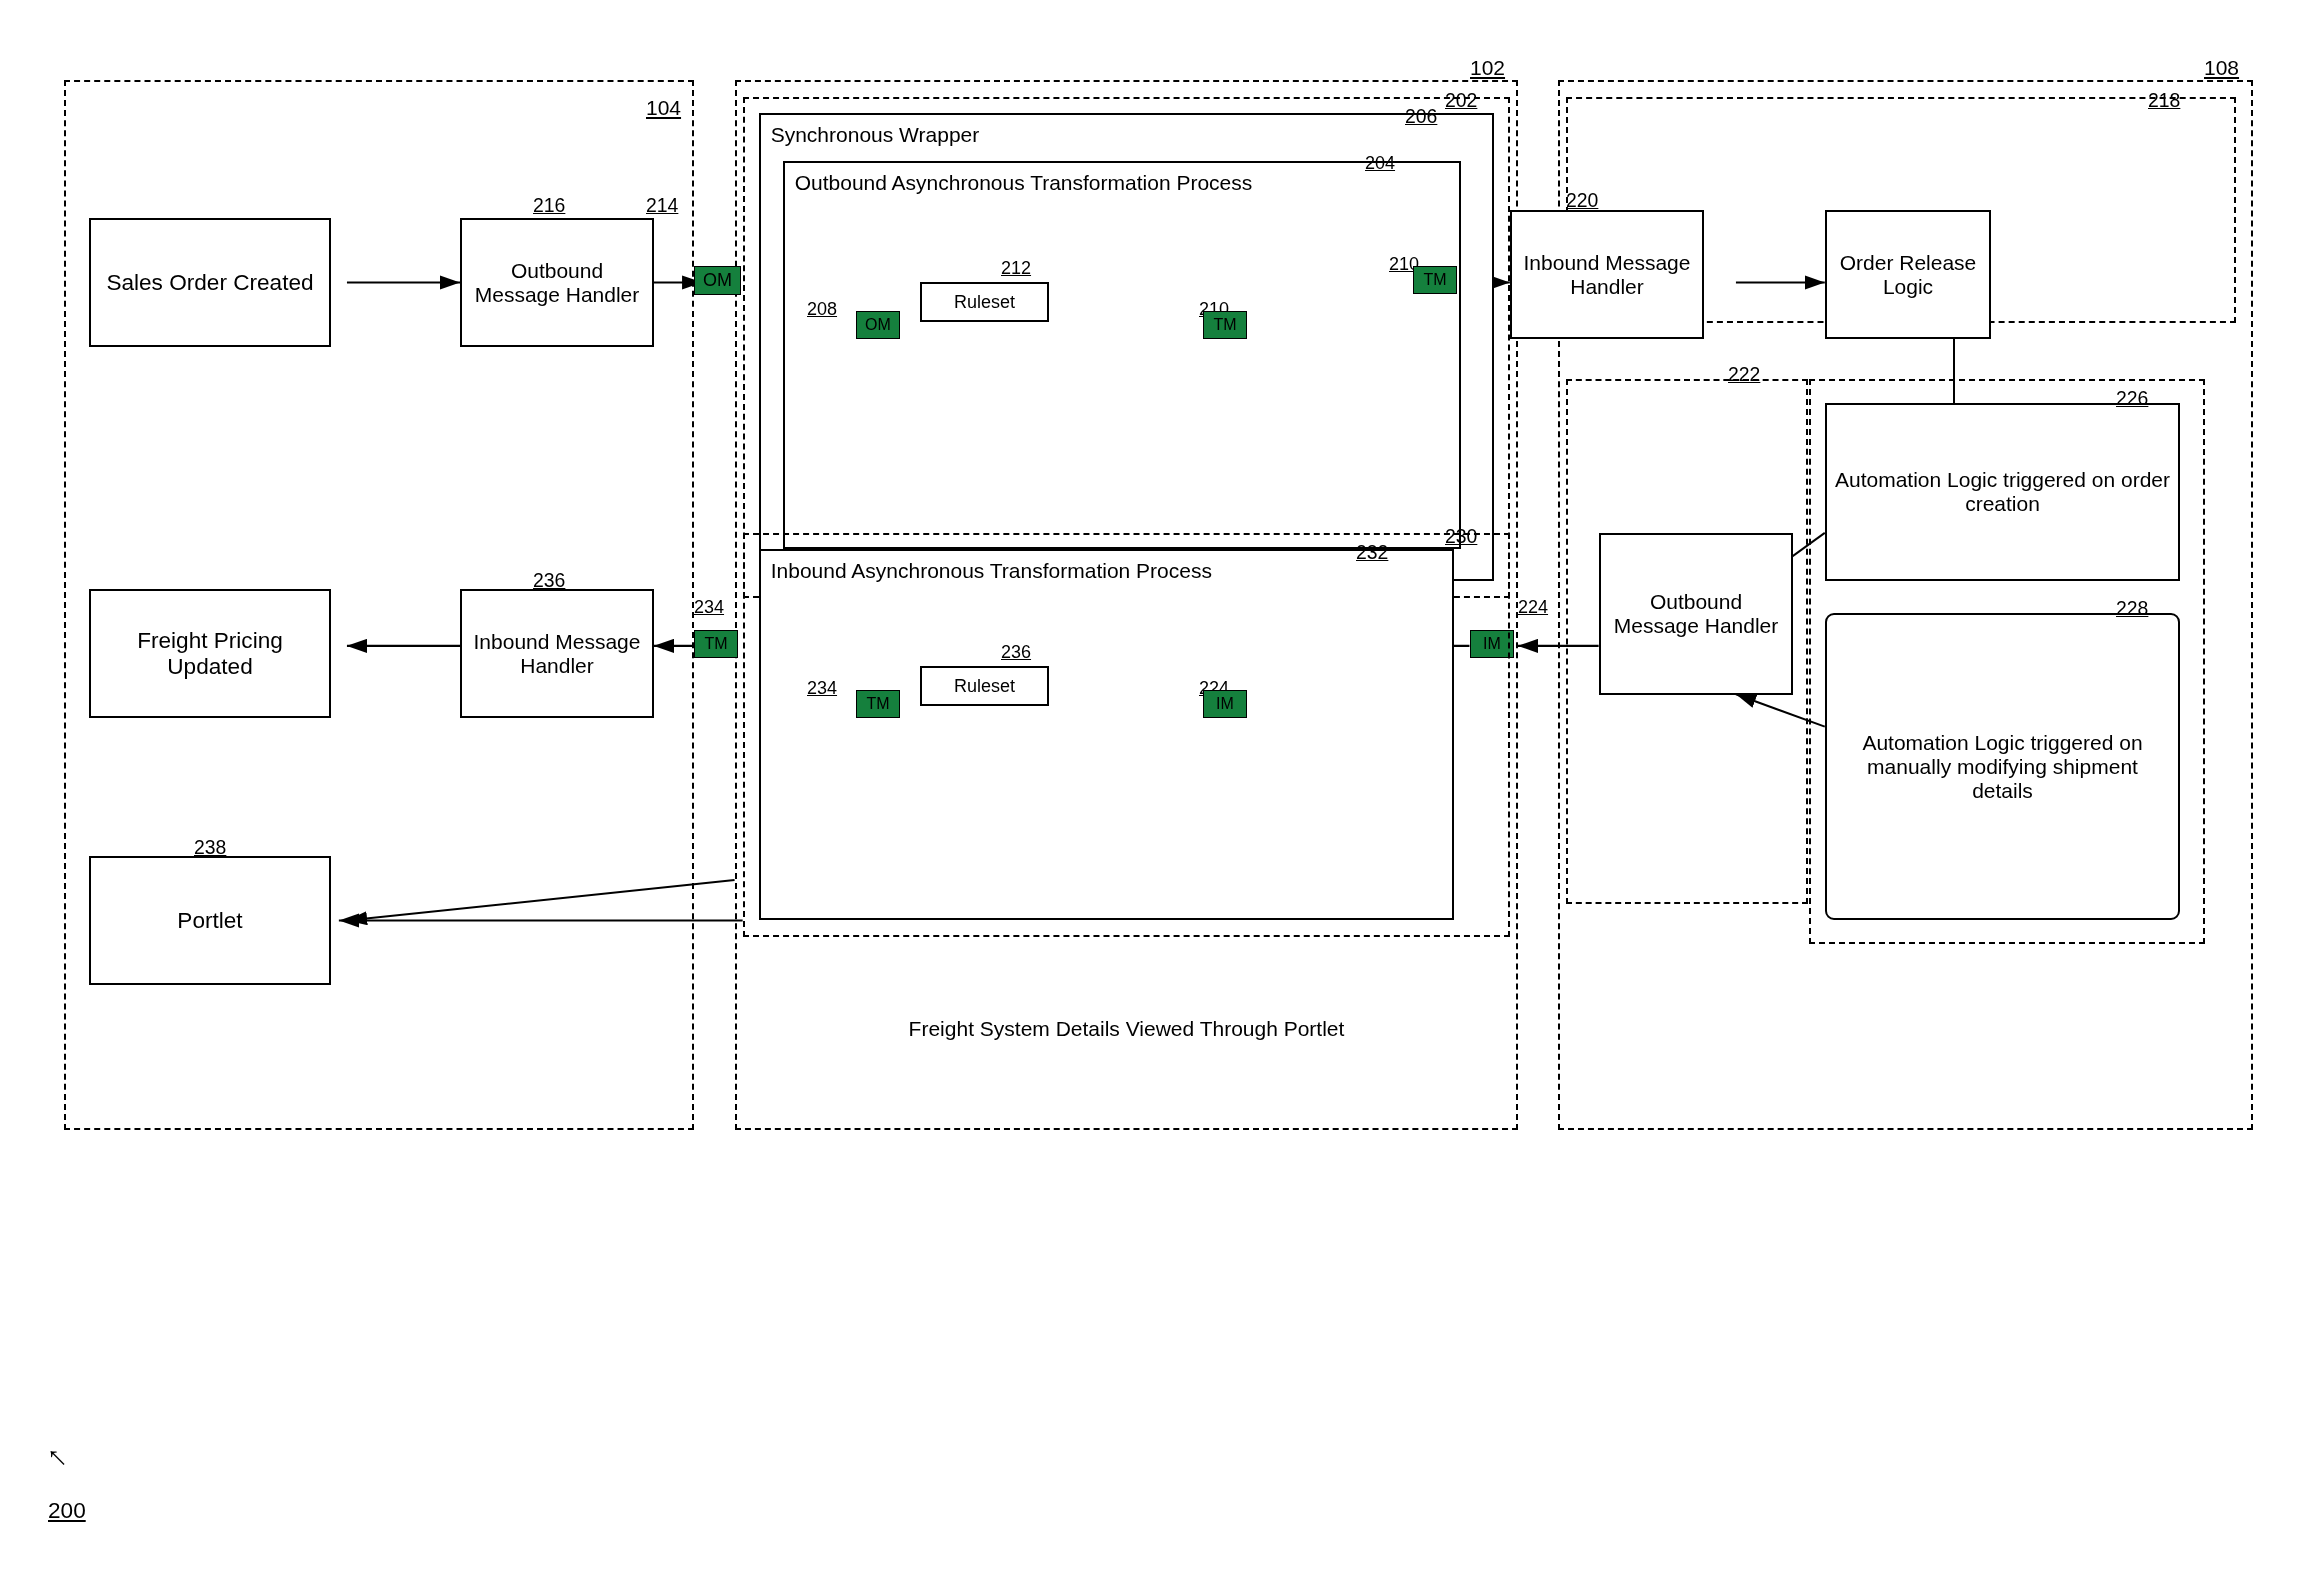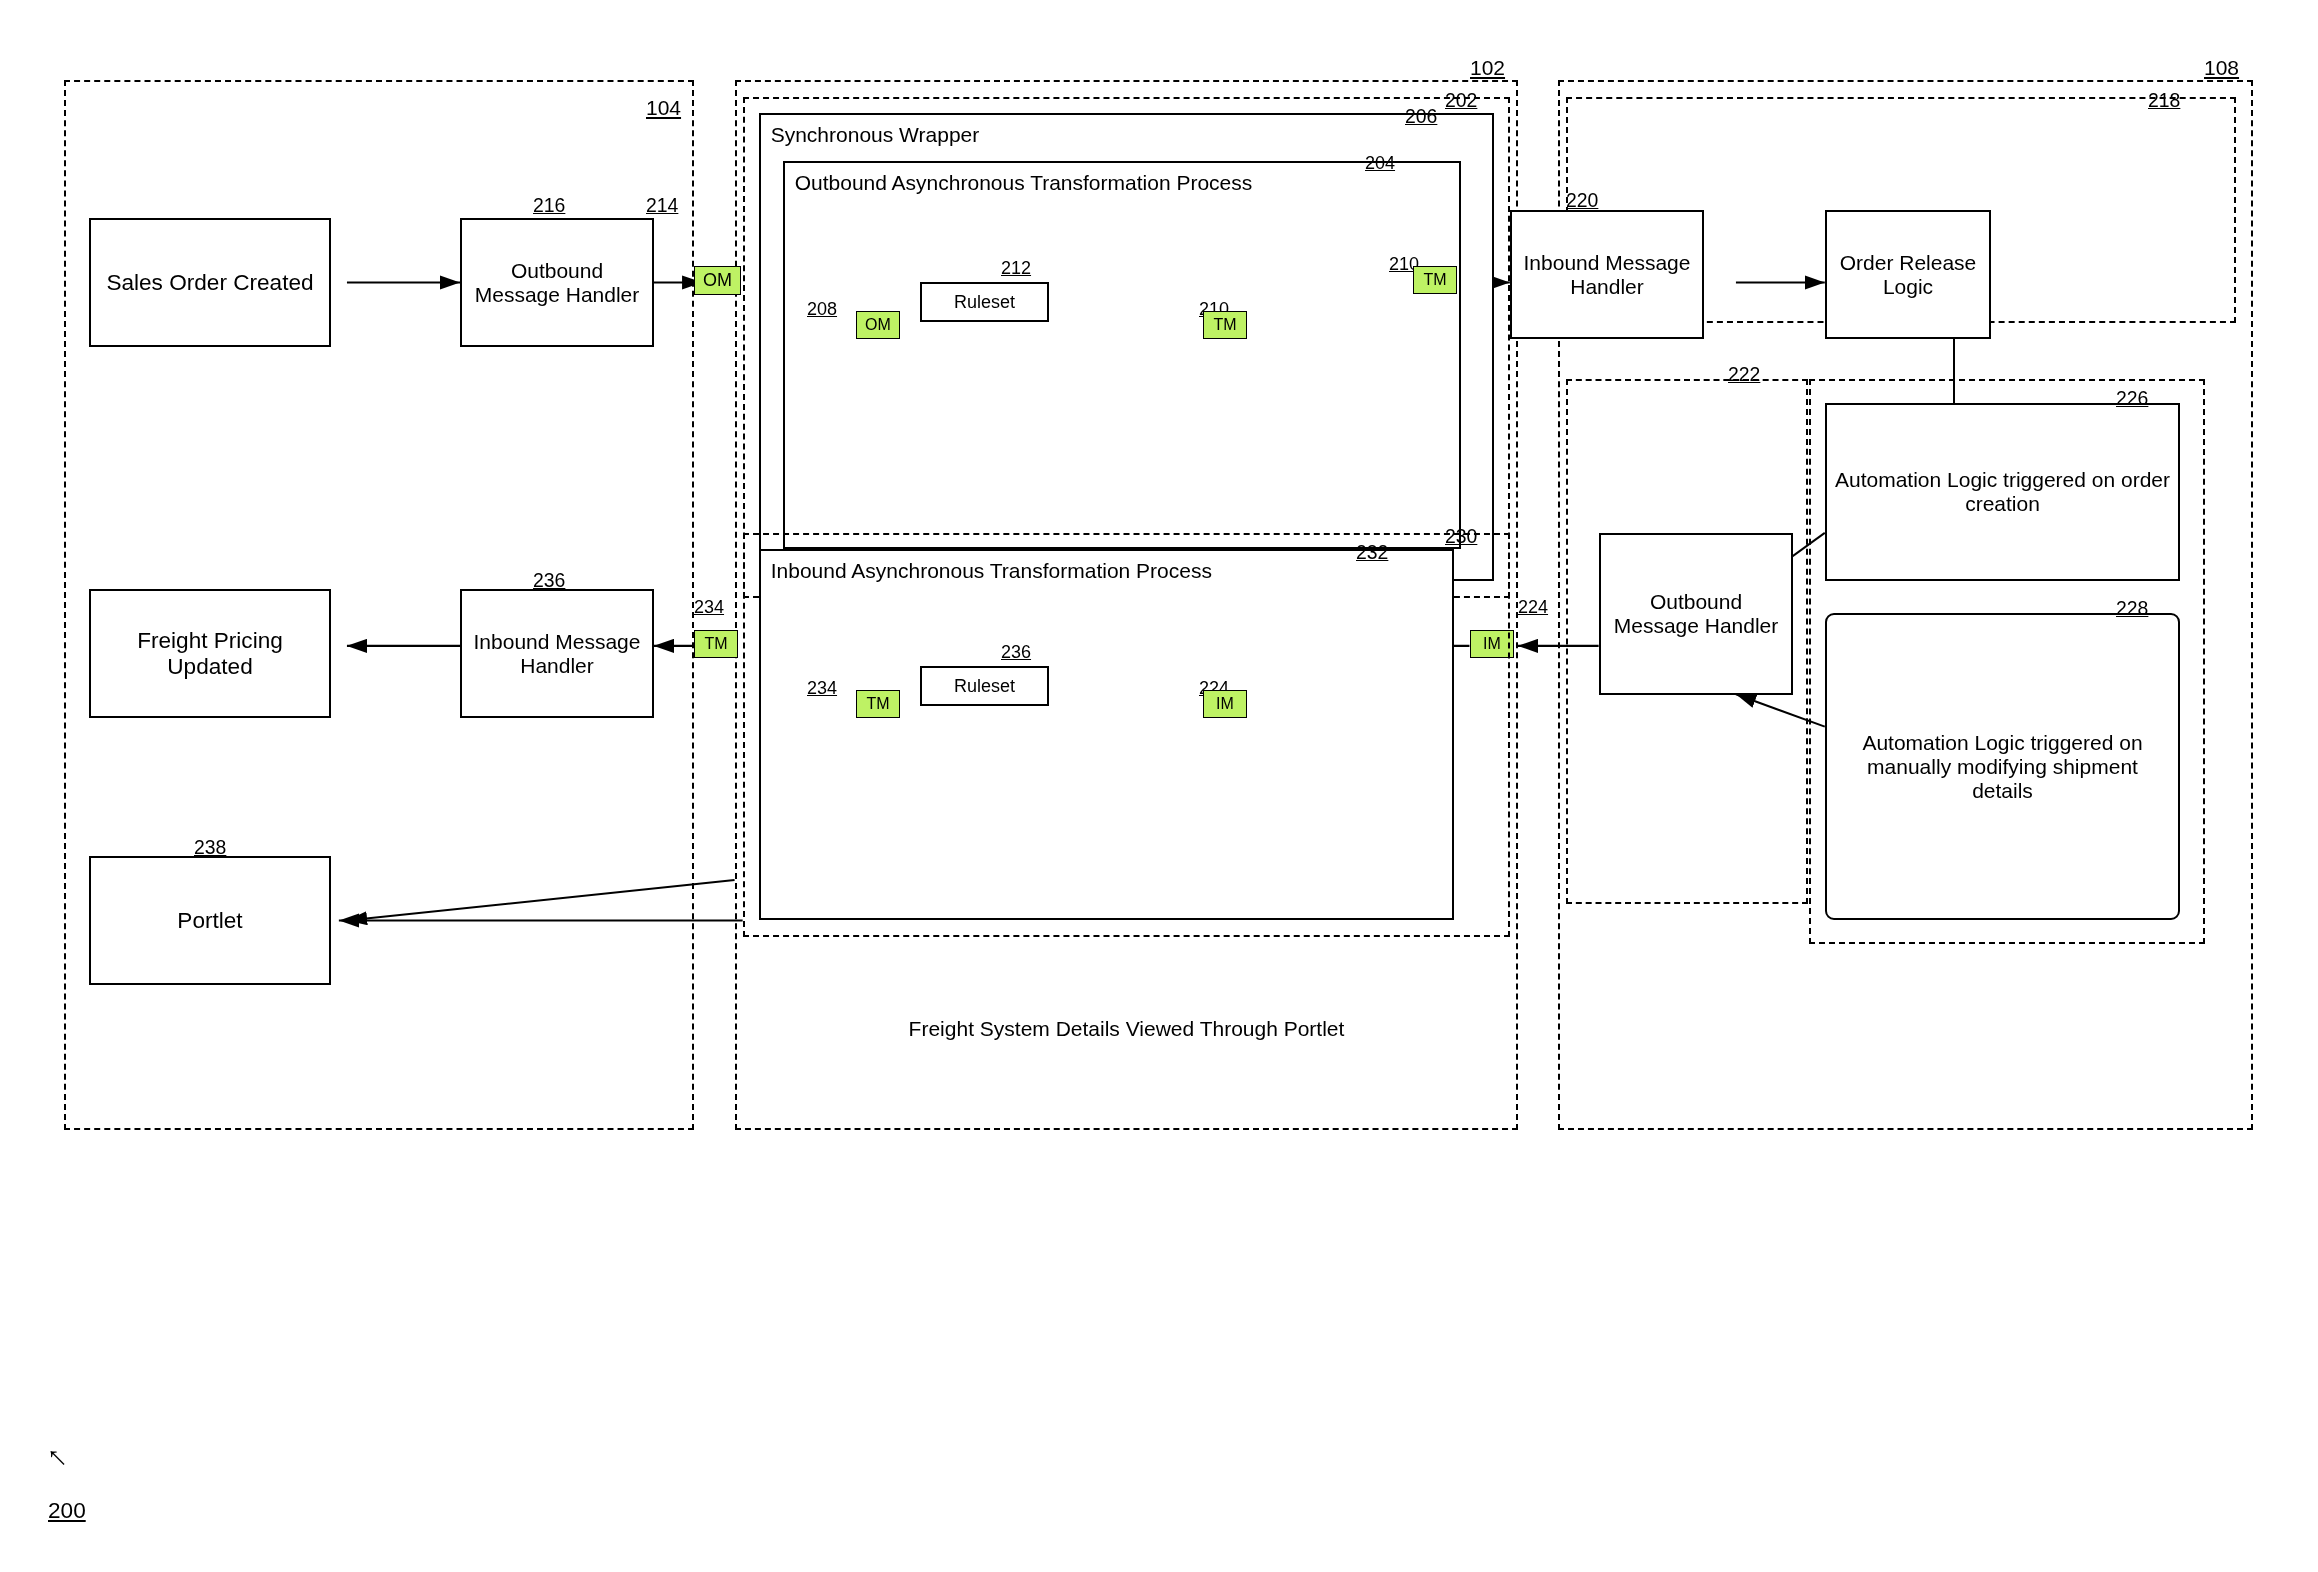--- a/index.html
+++ b/index.html
@@ -45,21 +45,21 @@
       text-align: center;
       font-size: 21px;
       font-family: Arial, sans-serif;
       padding: 6.5px;
     }
 
     
     .token-box {
       position: absolute;
       border: 1.6px solid #000;
-      background: #bef264;
+      background: #15803d;
       display: flex;
       align-items: center;
       justify-content: center;
       font-size: 18px;
       font-family: Arial, sans-serif;
       width: 47px;
       height: 29px;
     }
 
     

